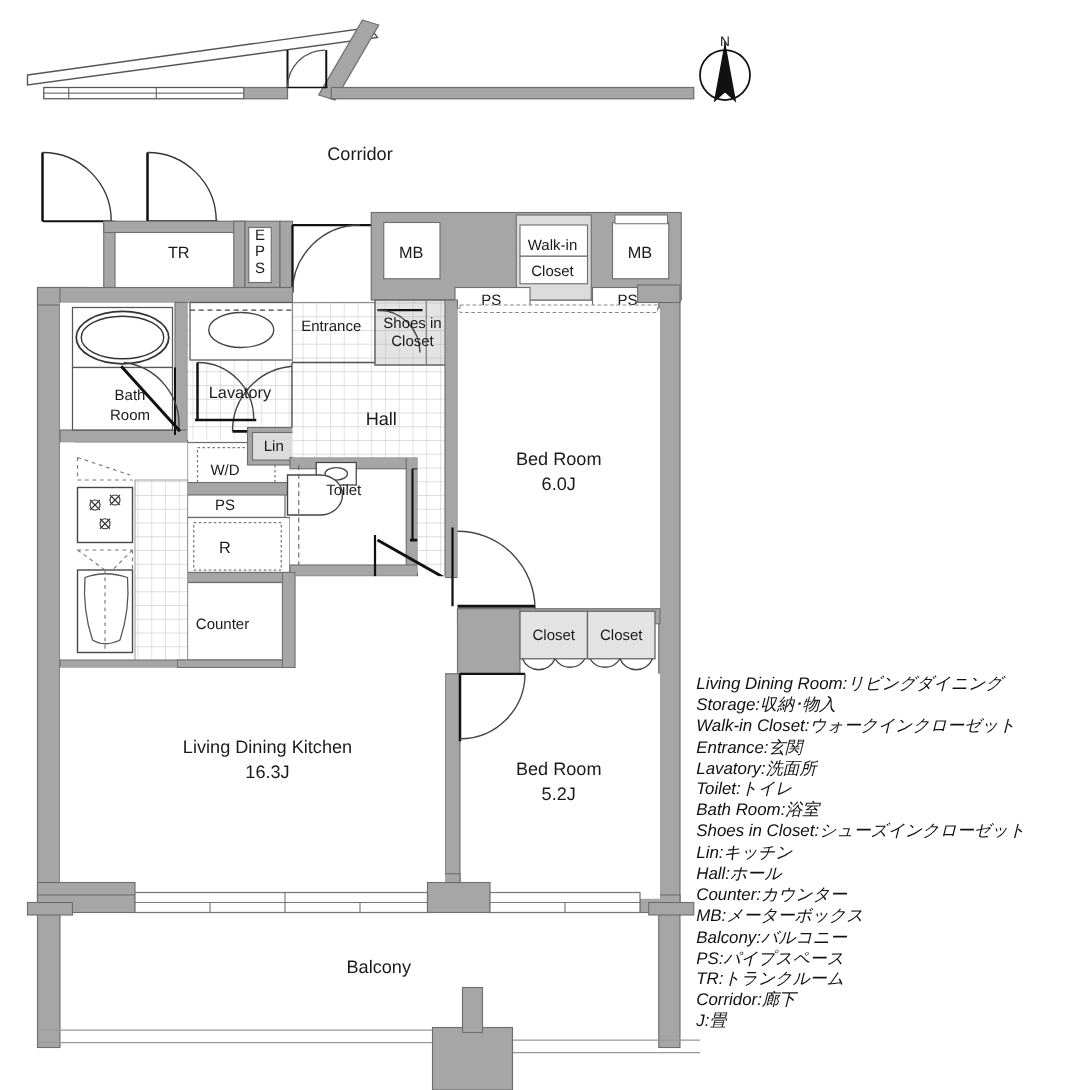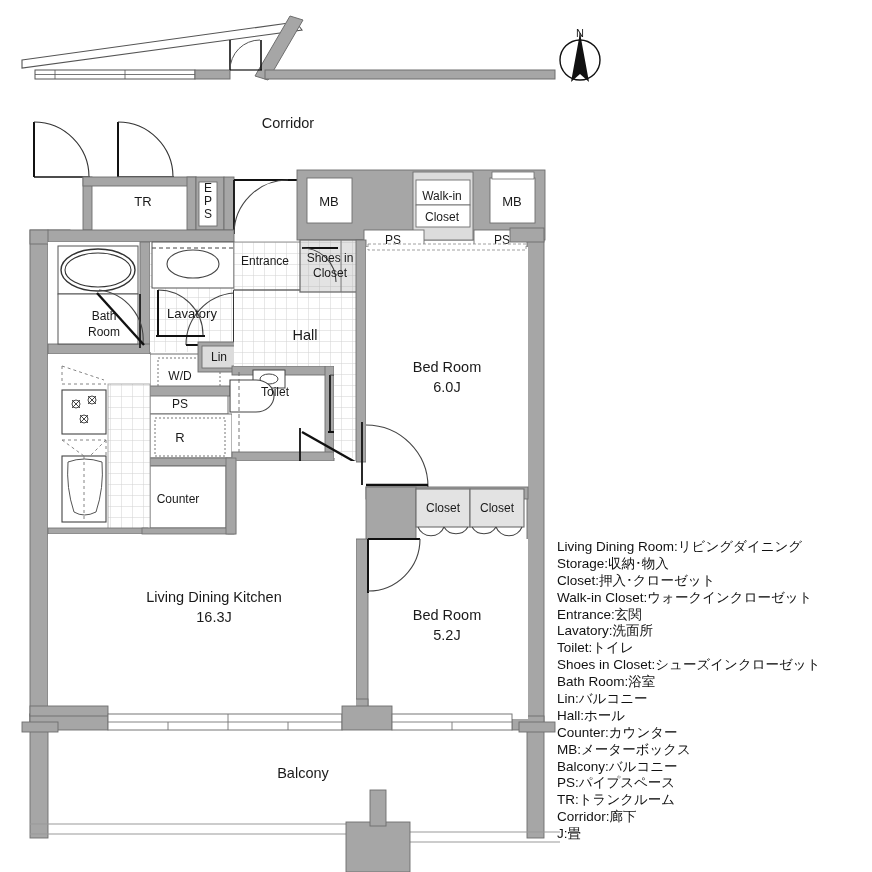--- a/index.html
+++ b/index.html
@@ -1,20 +1,20 @@
 <!DOCTYPE html>
 <html><head>
 <meta charset="utf-8">
 <style>
   html,body{margin:0;padding:0;background:#ffffff;}
   body{width:872px;height:872px;font-family:"Liberation Sans","DejaVu Sans",sans-serif;}
   #stage{position:relative;width:872px;height:872px;overflow:hidden;background:#fff;}
   #plansvg{position:absolute;left:0;top:0;width:872px;height:872px;}
   .legend{position:absolute;left:557px;top:539px;font-size:13.5px;line-height:16.9px;color:#111;white-space:nowrap;}
-  .legend div{height:16.9px;}
+  .legend div{height:16.9px;font-style:italic;}
   .lbl{font-size:13px;fill:#1a1a1a;font-family:"Liberation Sans","DejaVu Sans",sans-serif;}
   .lbl-sm{font-size:12px;}
   .lbl-lg{font-size:14.5px;}
 </style>
 </head>
 <body>
 
 <div id="stage">
 
   <svg id="plansvg" viewBox="0 0 872 872">
@@ -345,28 +345,27 @@
 
     <g>
       <rect x="142" y="528" width="92" height="6" fill="#a6a6a6" stroke="#6e6e6e" stroke-width="0.8"></rect>
       <rect x="226" y="458" width="10" height="76" fill="#a6a6a6" stroke="#6e6e6e" stroke-width="0.8"></rect>
     </g>
   </svg>
 
   <div class="legend">
     <div>Living Dining Room:リビングダイニング</div>
     <div>Storage:収納･物入</div>
-    <div>Closet:押入･クローゼット</div>
     <div>Walk-in Closet:ウォークインクローゼット</div>
     <div>Entrance:玄関</div>
     <div>Lavatory:洗面所</div>
     <div>Toilet:トイレ</div>
+    <div>Bath Room:浴室</div>
     <div>Shoes in Closet:シューズインクローゼット</div>
-    <div>Bath Room:浴室</div>
-    <div>Lin:バルコニー</div>
+    <div>Lin:キッチン</div>
     <div>Hall:ホール</div>
     <div>Counter:カウンター</div>
     <div>MB:メーターボックス</div>
     <div>Balcony:バルコニー</div>
     <div>PS:パイプスペース</div>
     <div>TR:トランクルーム</div>
     <div>Corridor:廊下</div>
     <div>J:畳</div>
   </div>
 

